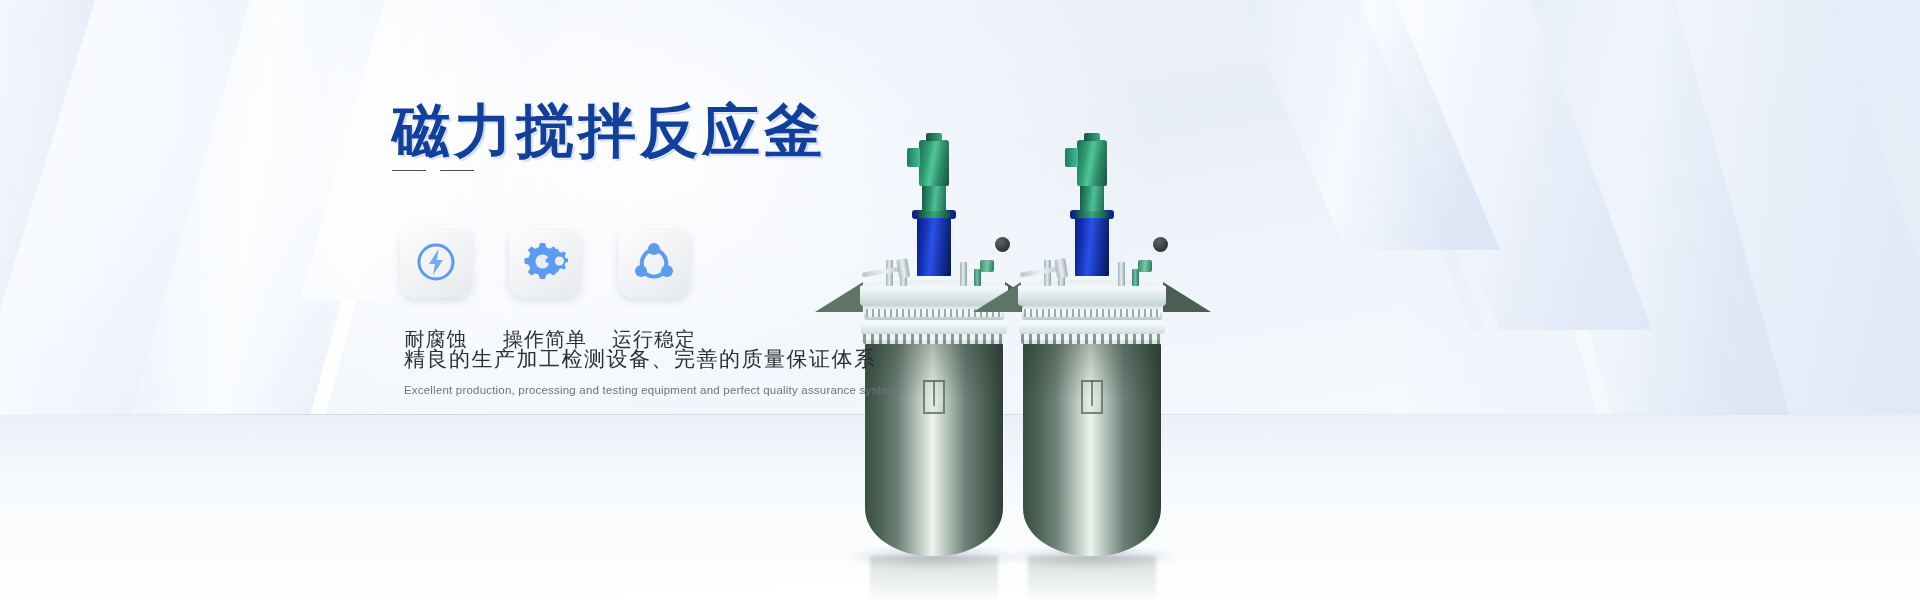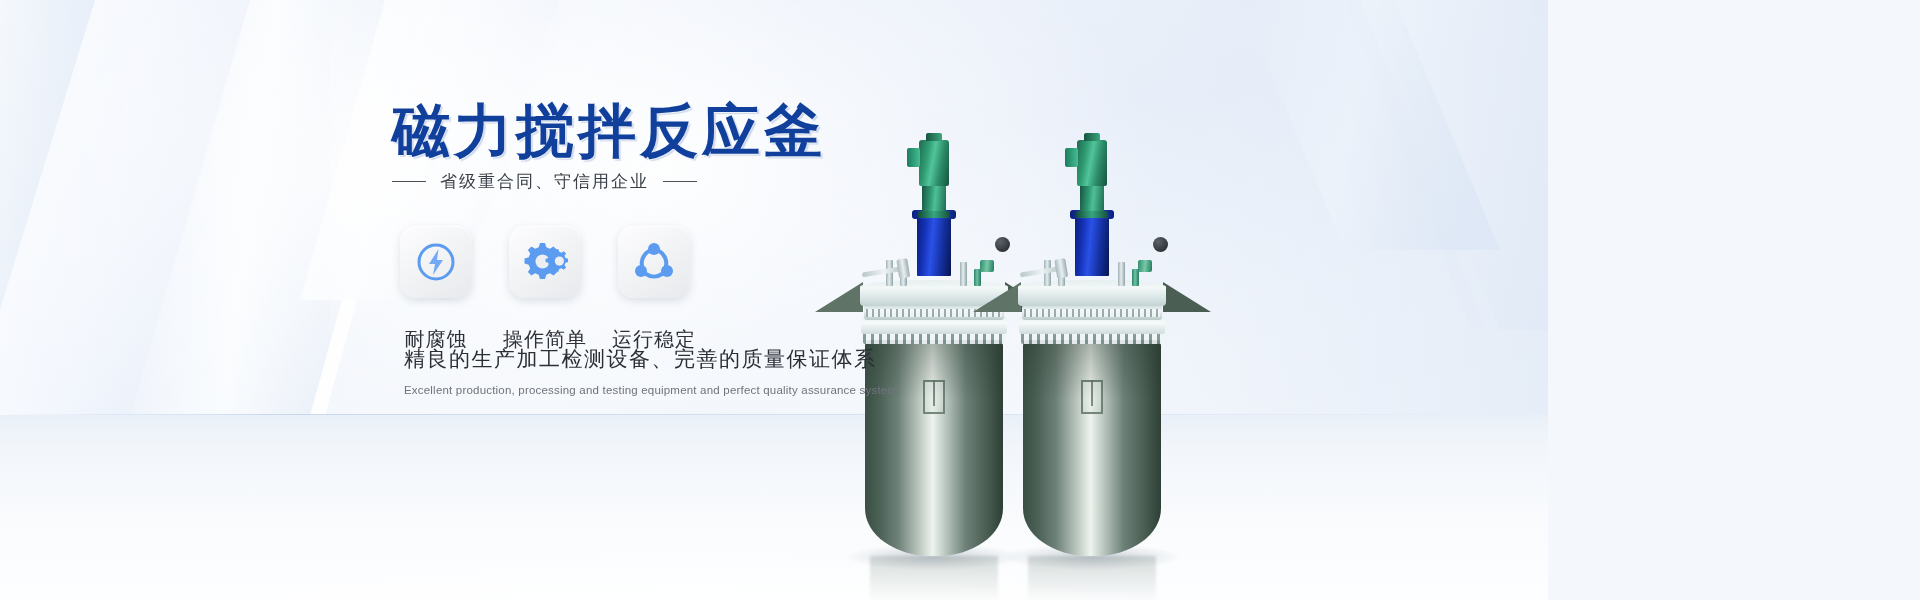--- a/index.html
+++ b/index.html
@@ -5,21 +5,21 @@
 <style>
   * { margin:0; padding:0; box-sizing:border-box; }
   html,body { width:1920px; height:600px; overflow:hidden; }
   body {
     font-family:"Liberation Sans","DejaVu Sans",sans-serif;
     background:#f4f7fc;
   }
 
   #banner {
     position:relative;
-    width:1548px; height:600px;
+    width:1920px; height:600px;
     overflow:hidden;
     background:linear-gradient(170deg,#eef3fb 0%,#e9eff9 35%,#f3f7fc 60%,#fbfcfe 100%);
   }
 
   
   .bg-layer { position:absolute; inset:0; overflow:hidden; }
 
   
   .floor {
     position:absolute; left:0; right:0; bottom:0; height:185px;
@@ -364,21 +364,20 @@
       <div class="r-motor"></div>
     </div>
   </div>
 
   <div class="content">
 
     <div class="headline">磁力搅拌反应釜</div>
 
     <div class="subline">
       <span class="rule"></span>
-      <span class="sub-text">省级重合同、守信用企业</span>
       <span class="rule"></span>
     </div>
 
     <div class="features">
 
       <div class="feature">
         <div class="tile">
           <svg width="44" height="44" viewBox="0 0 44 44">
             <circle cx="22" cy="22" r="17" fill="none" stroke="#5b9cf0" stroke-width="3"></circle>
             <path d="M24.5 9 L15 24 L21 24 L19 35 L29 20 L23 20 Z" fill="#74aaf5"></path>

